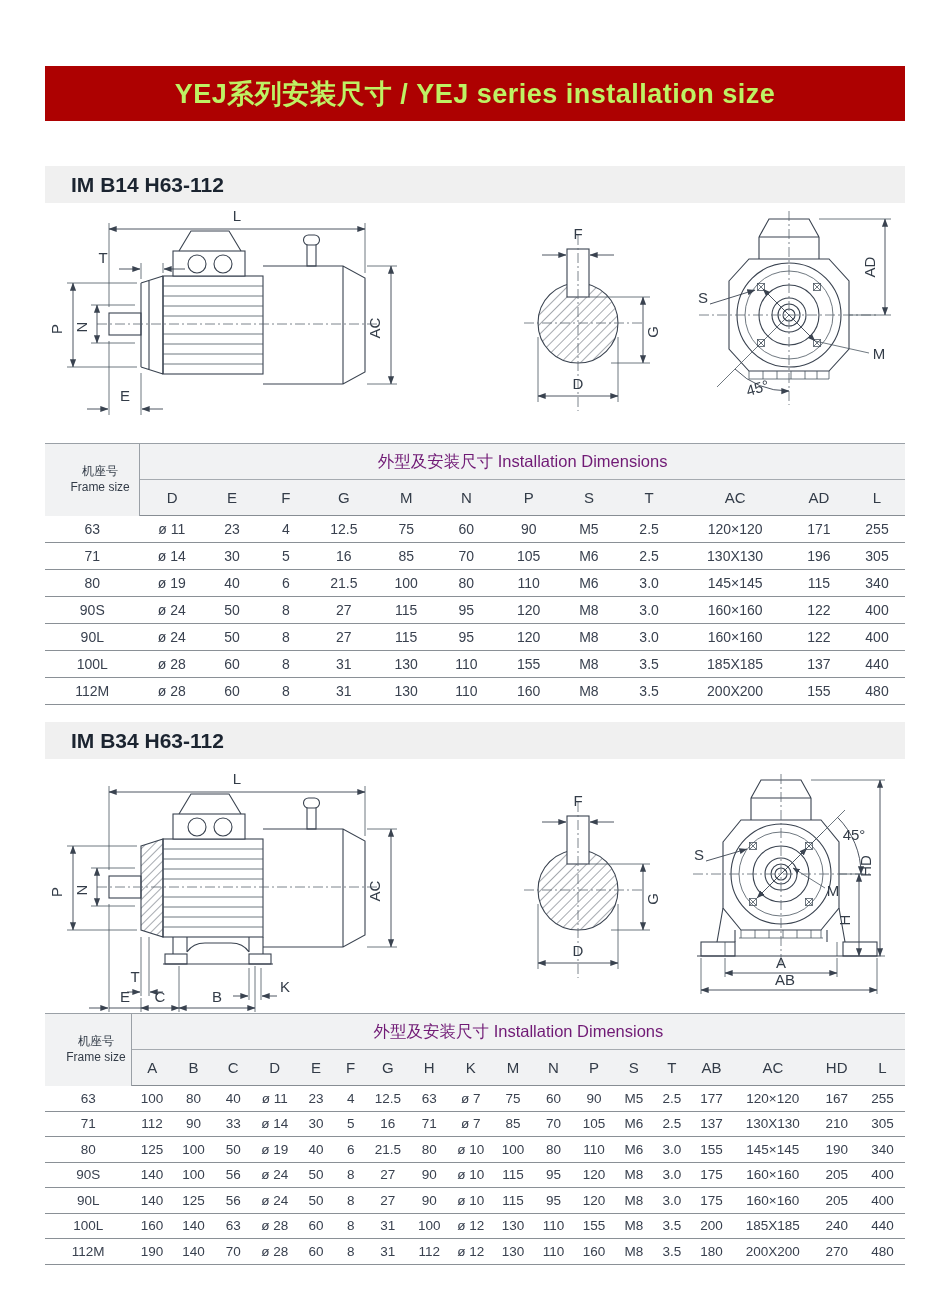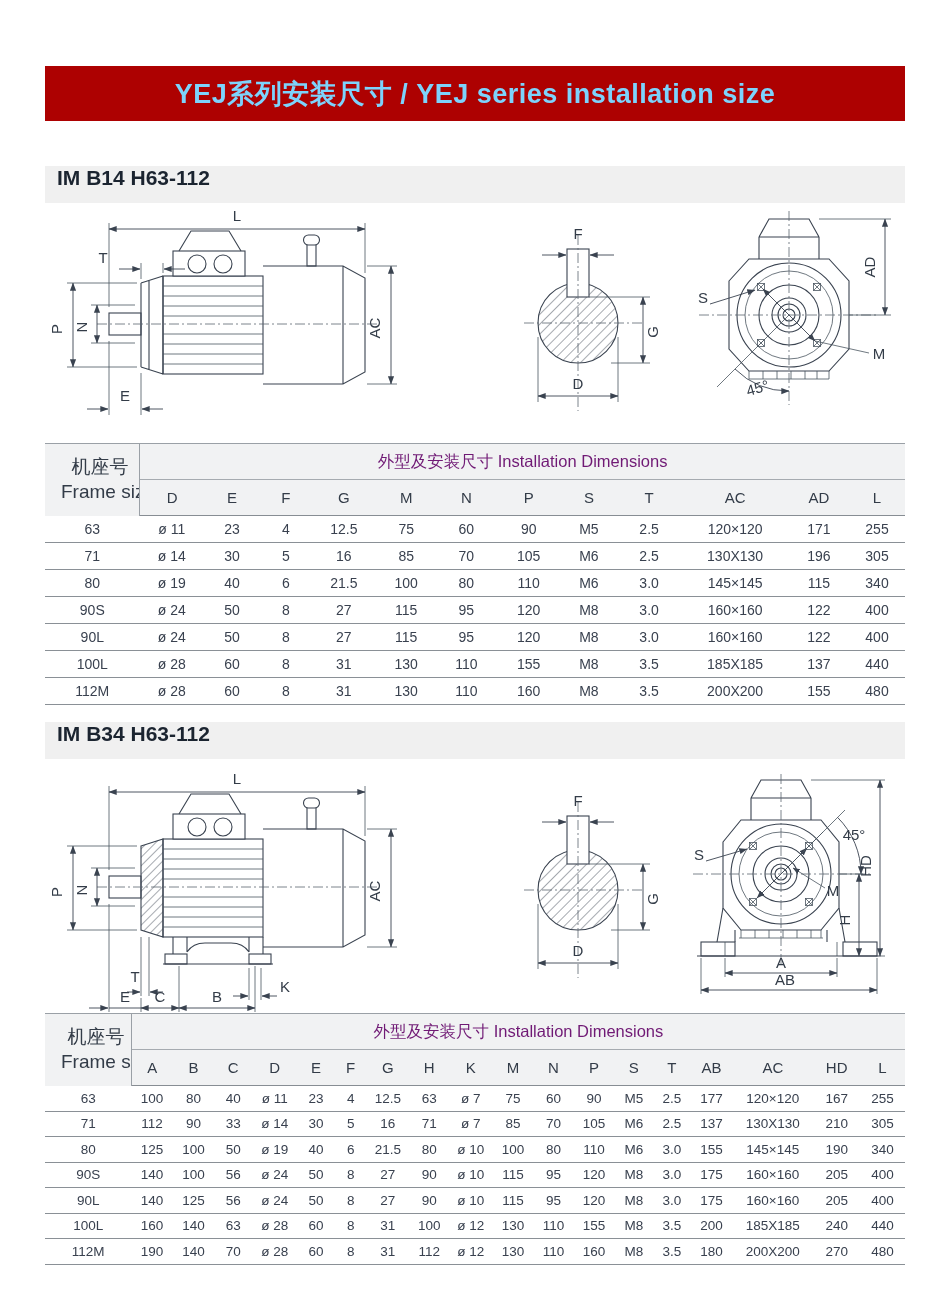--- a/index.html
+++ b/index.html
@@ -2,42 +2,42 @@
 <html><head>
 <meta charset="utf-8">
 <style>
   html,body { margin:0; padding:0; background:#ffffff; }
   .page {
     position:relative; width:950px; height:1307px; background:#ffffff;
     font-family:"Liberation Sans", sans-serif; color:#39414f; overflow:hidden;
   }
   .banner {
     position:absolute; left:45px; top:66px; width:860px; height:55px;
-    background:#ad0101; color:#7dd3fc; display:flex; align-items:center; justify-content:center;
+    background:#ad0101; color:#bef264; display:flex; align-items:center; justify-content:center;
     font-size:27px; font-weight:bold; letter-spacing:0.5px;
   }
   .section-heading {
     position:absolute; left:45px; width:860px; height:37px; background:#f0f0f0;
-    display:flex; align-items:flex-start; padding-left:12px; box-sizing:border-box;
+    display:flex; align-items:center; padding-left:26px; box-sizing:border-box;
     font-size:21px; font-weight:bold; color:#1b2430;
   }
   #heading-1 { top:166px; }
   #heading-2 { top:722px; }
   .drawrow { position:absolute; left:45px; width:860px; }
   #drawrow-1 { top:203px; height:240px; }
   #drawrow-2 { top:766px; height:246px; }
   .drawrow svg { position:absolute; }
   .tablewrap { position:absolute; left:45px; width:860px; }
   #tablewrap-1 { top:443px; }
   #tablewrap-2 { top:1013px; }
   table { width:100%; border-collapse:collapse; table-layout:fixed; color:#39414f; border-top:1px solid #9aa0a6; }
   th, td { text-align:center; font-weight:normal; padding:0; overflow:hidden; white-space:nowrap; }
   thead th { background:#f1f2f3; }
   tr.title-row th.span-th { height:35px; font-size:16.5px; border-bottom:1px solid #a6abb0; color:#701a75; }
-  th.frame-th { border-right:1px solid #9aa0a6; font-size:19px; line-height:1.3; color:#333c48;padding-left:16px; }
+  th.frame-th { border-right:1px solid #9aa0a6; font-size:12px; line-height:1.3; color:#333c48;padding-left:16px; }
   tr.letters-row th { height:35px; font-size:15px; border-bottom:1px solid #878d93; color:#333c48; }
   tbody td { border-bottom:1px solid #8a9096; }
   .t1 tbody tr { height:27px; }
   .t1 tbody td { font-size:14px; }
   .t2 tbody tr { height:25.5px; }
   .t2 tbody td { font-size:13.5px; }
   
   .ol   { stroke:#3a4350; stroke-width:1.1; fill:none; }
   .olf  { stroke:#3a4350; stroke-width:1.1; fill:#ffffff; }
   .dim  { stroke:#3a4350; stroke-width:0.9; fill:none; }

